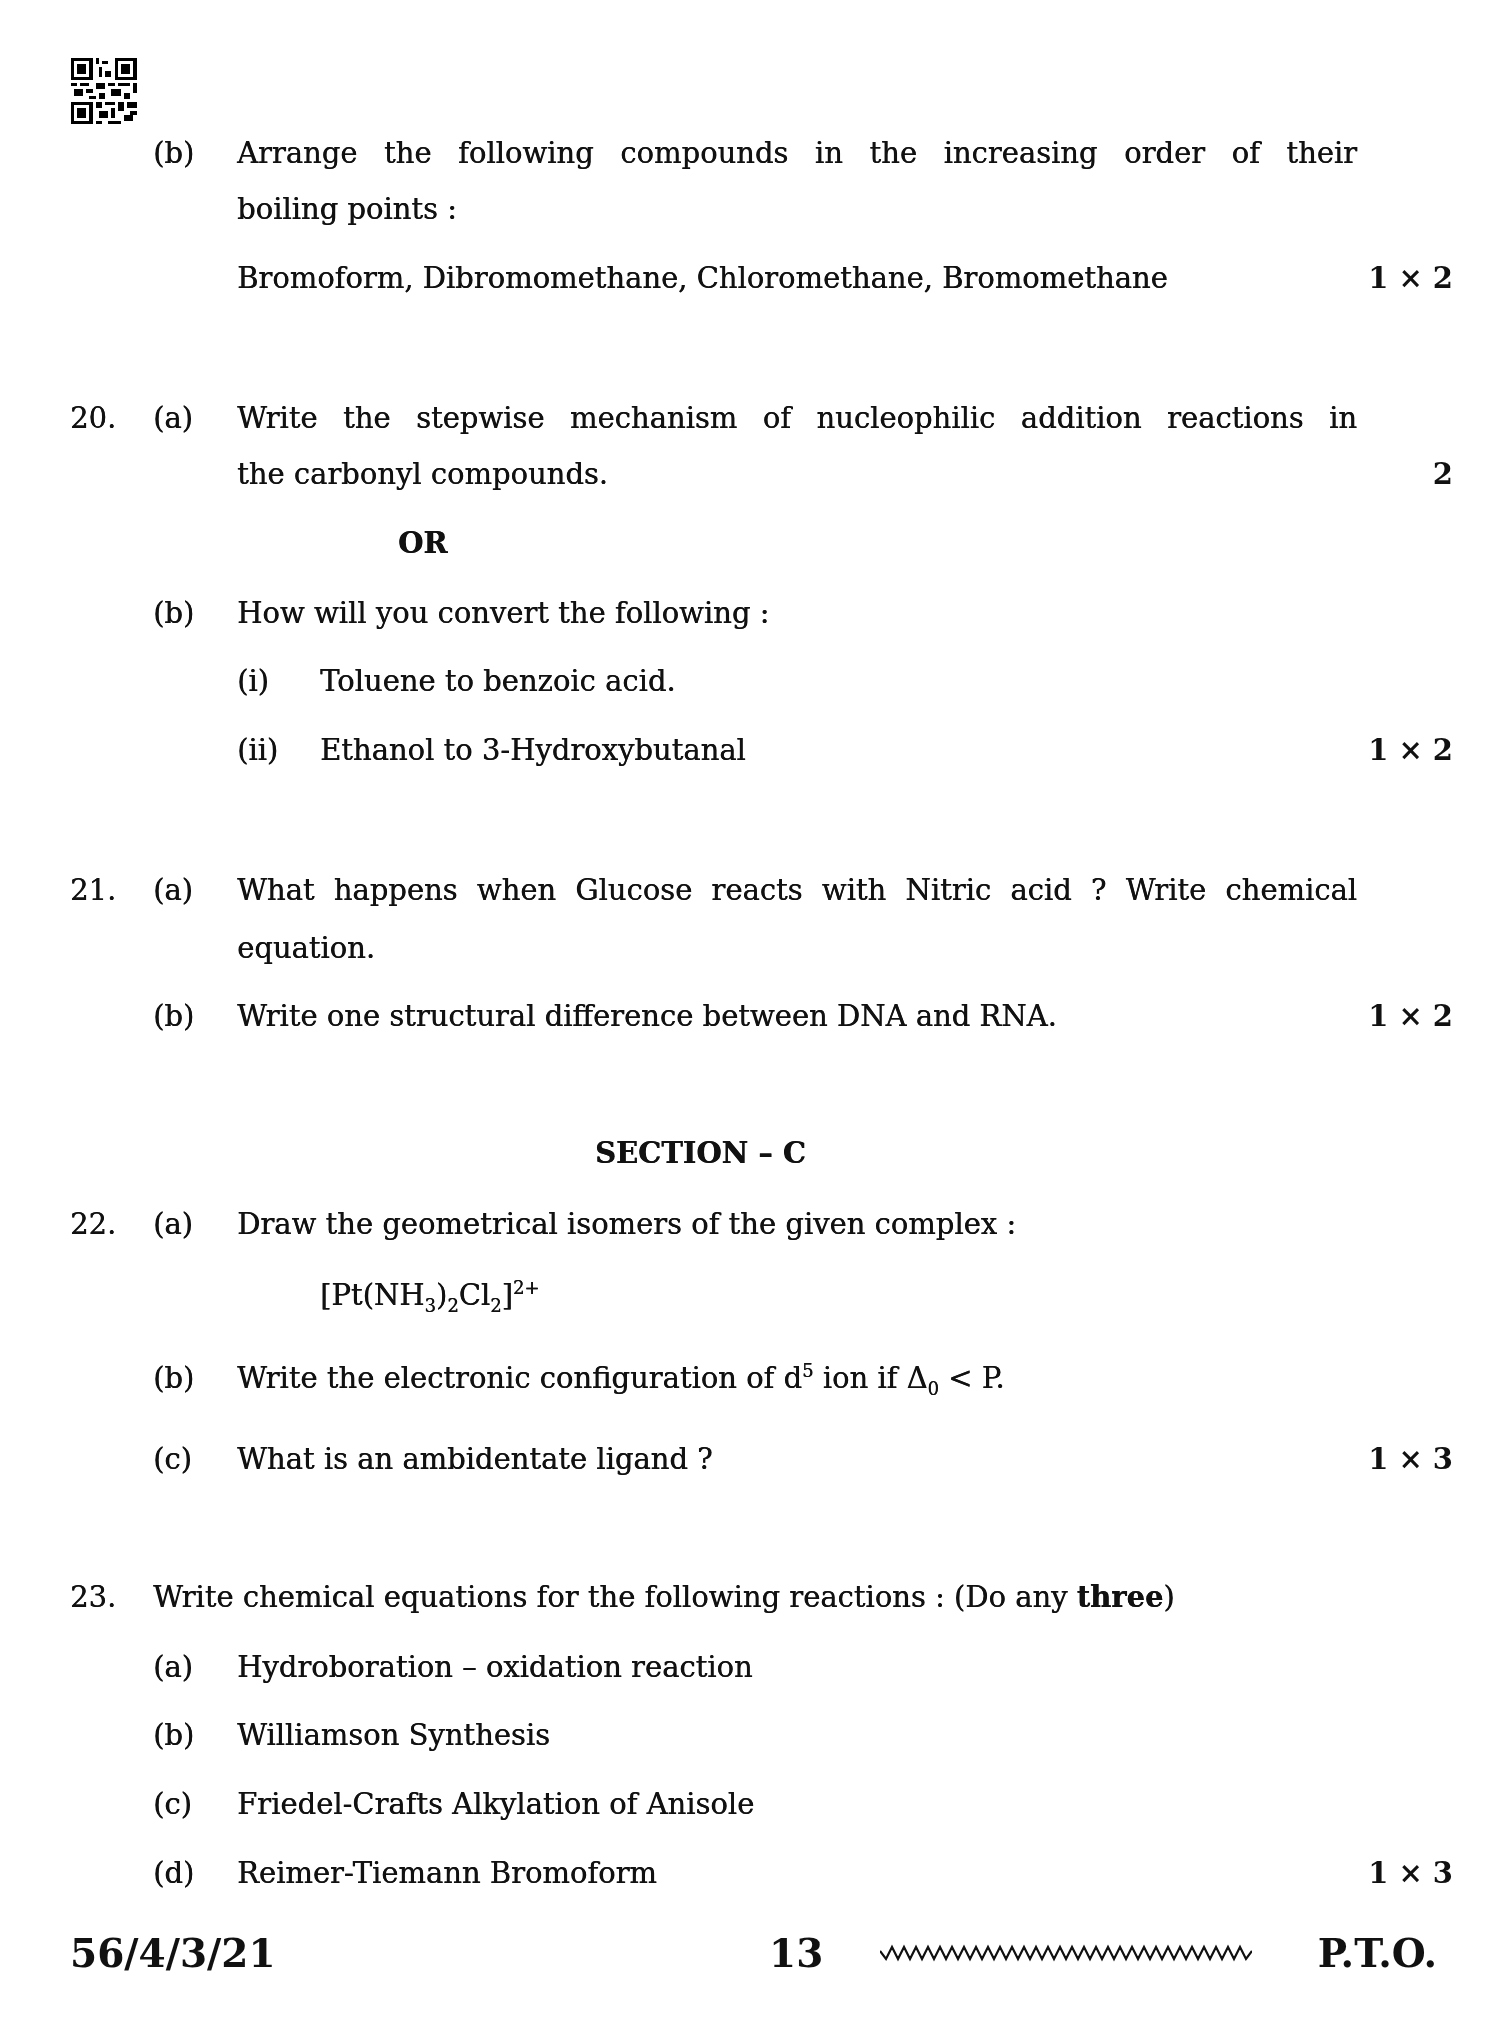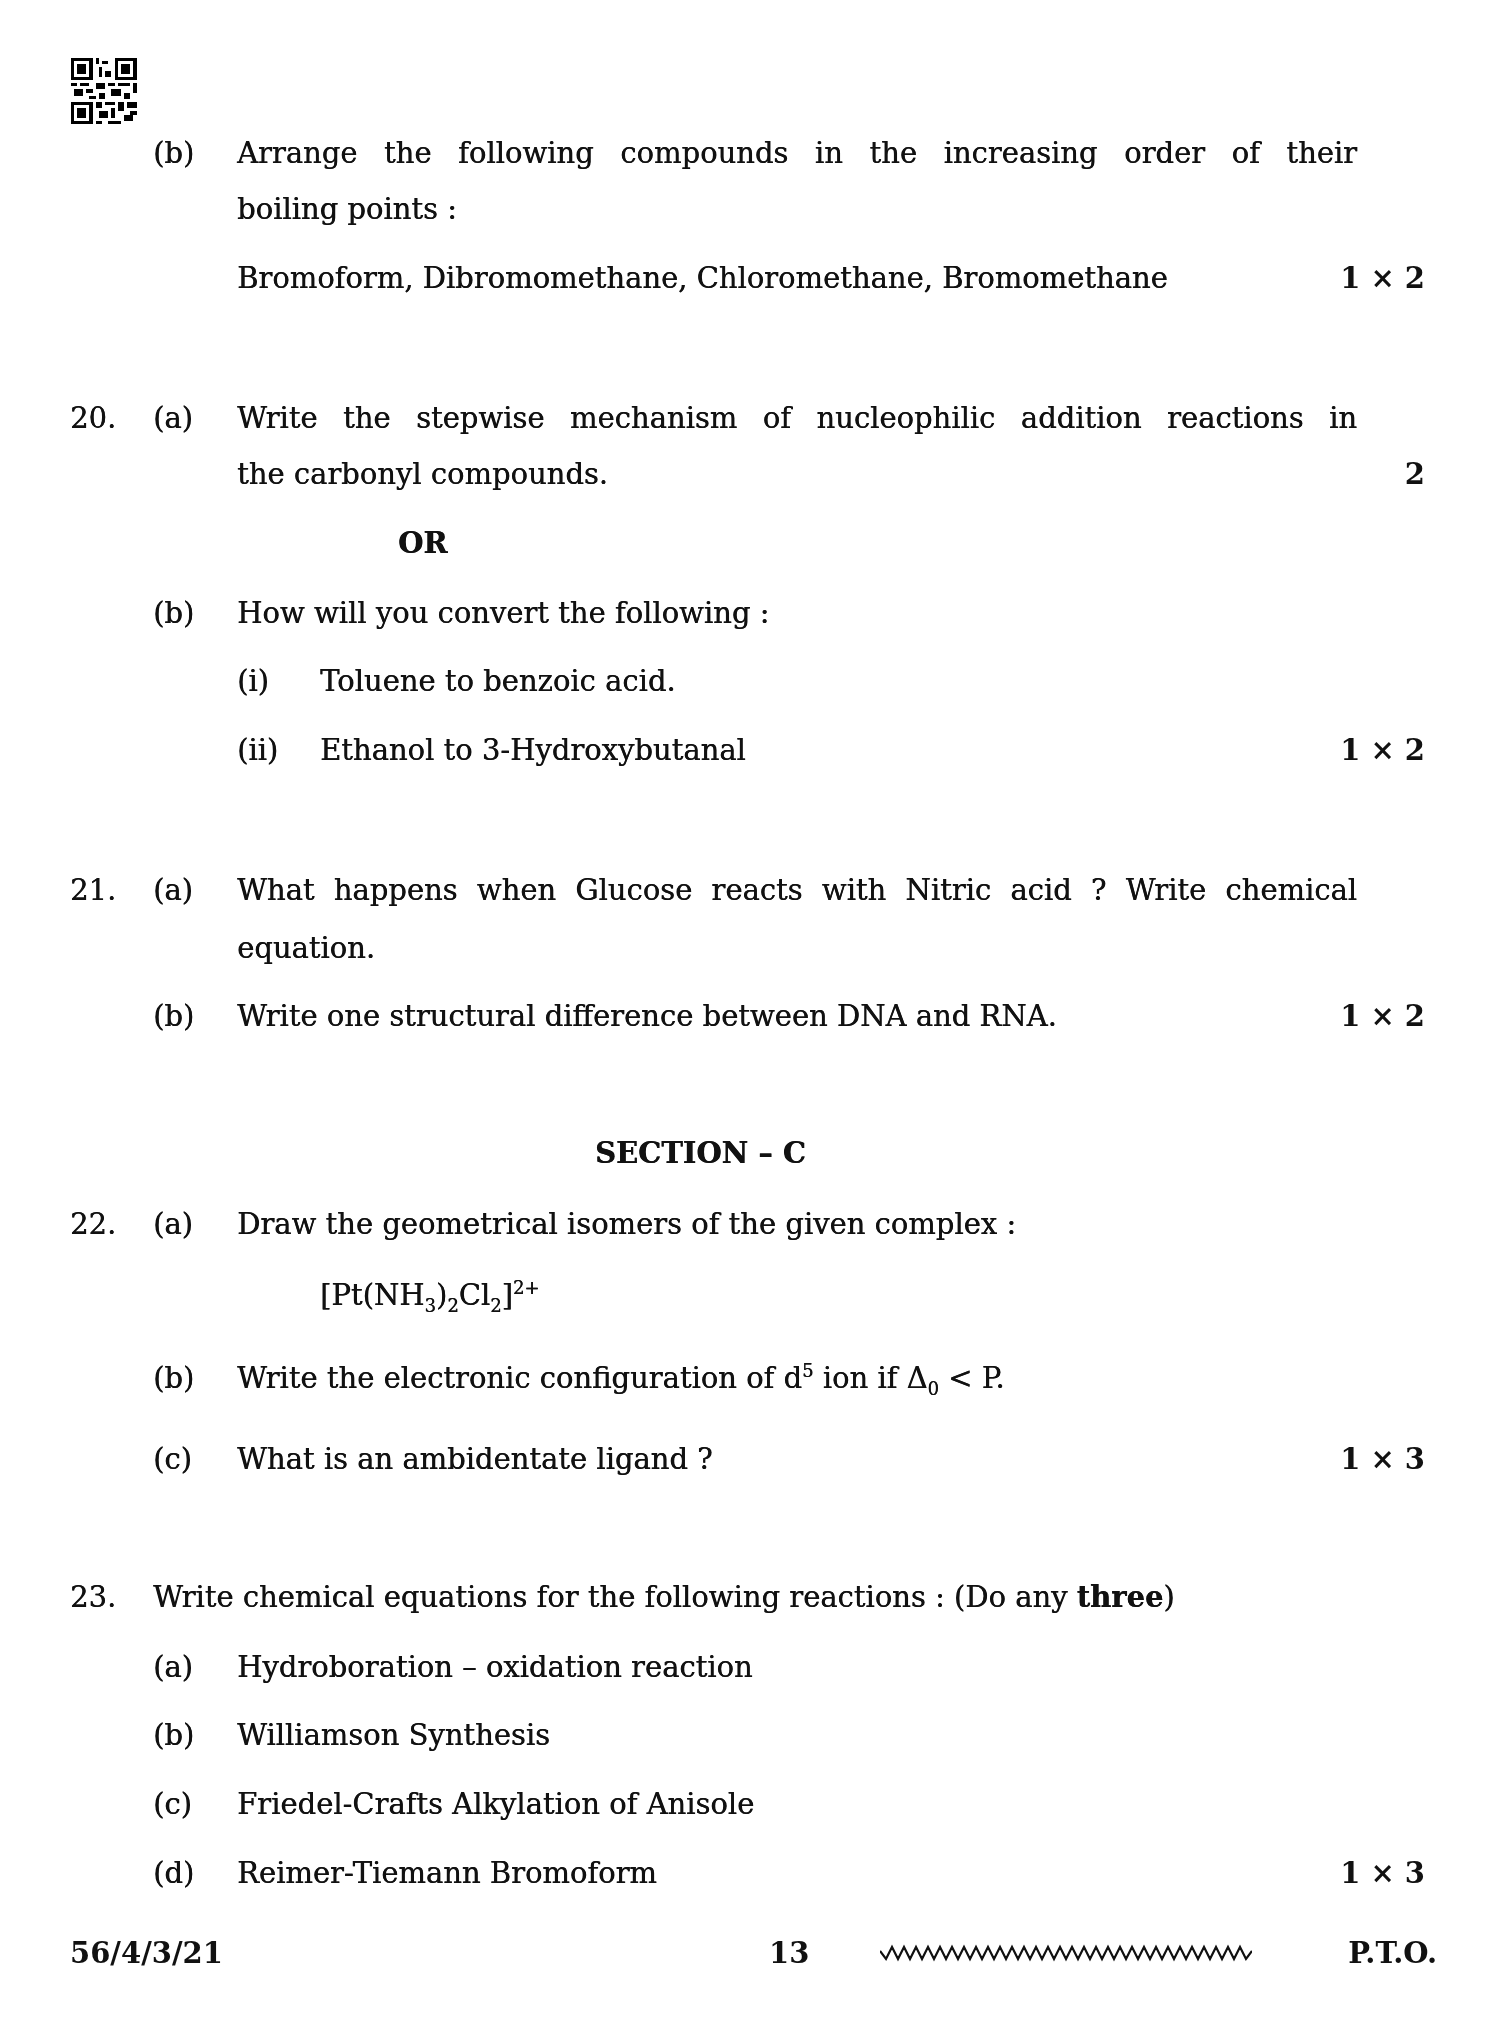--- a/index.html
+++ b/index.html
@@ -3,30 +3,30 @@
 <meta charset="utf-8">
 <style>
   html, body { margin:0; padding:0; background:#ffffff; }
   body { width:1505px; height:2034px; position:relative; overflow:hidden;
          font-family:"DejaVu Serif", "Liberation Serif", serif; color:#111; }
   .line { position:absolute; font-size:29px; line-height:36px; white-space:nowrap;
           transform:translateY(-50%); text-shadow:0.4px 0 0 #111; }
   .just { text-align:justify; text-align-last:justify; white-space:normal; }
   .b { font-weight:bold;text-align:center; }
   .mark { position:absolute; font-size:29px; font-weight:bold; line-height:36px;
-          transform:translateY(-50%); right:80px; white-space:nowrap; }
+          transform:translateY(-50%); right:52px; white-space:nowrap; }
   .qnum { left:70px; }
   .lbl  { left:153px; }
   .txt  { left:237px; }
   .sub-lbl { left:237px; }
   .sub-txt { left:320px;text-align:center; }
   sub, sup { font-size:62%; line-height:0; }
   .qr { position:absolute; left:70px; top:58px; width:67px; height:66px; }
   .footer { position:absolute; top:1953px; transform:translateY(-50%);
-            font-size:29px; font-weight:bold; line-height:36px; }
+            font-size:39px; font-weight:bold; line-height:36px; }
   .wavy { position:absolute; left:880px; top:1943px; width:372px; height:20px; }
 </style>
 </head>
 <body>
 
 <svg class="qr" viewBox="0 0 21 21" shape-rendering="crispEdges">
   <rect width="21" height="21" fill="#fff"></rect>
   <g fill="#000">
     <rect x="0" y="0" width="7" height="7"></rect>
       <rect x="1" y="1" width="5" height="5" fill="#fff"></rect>

